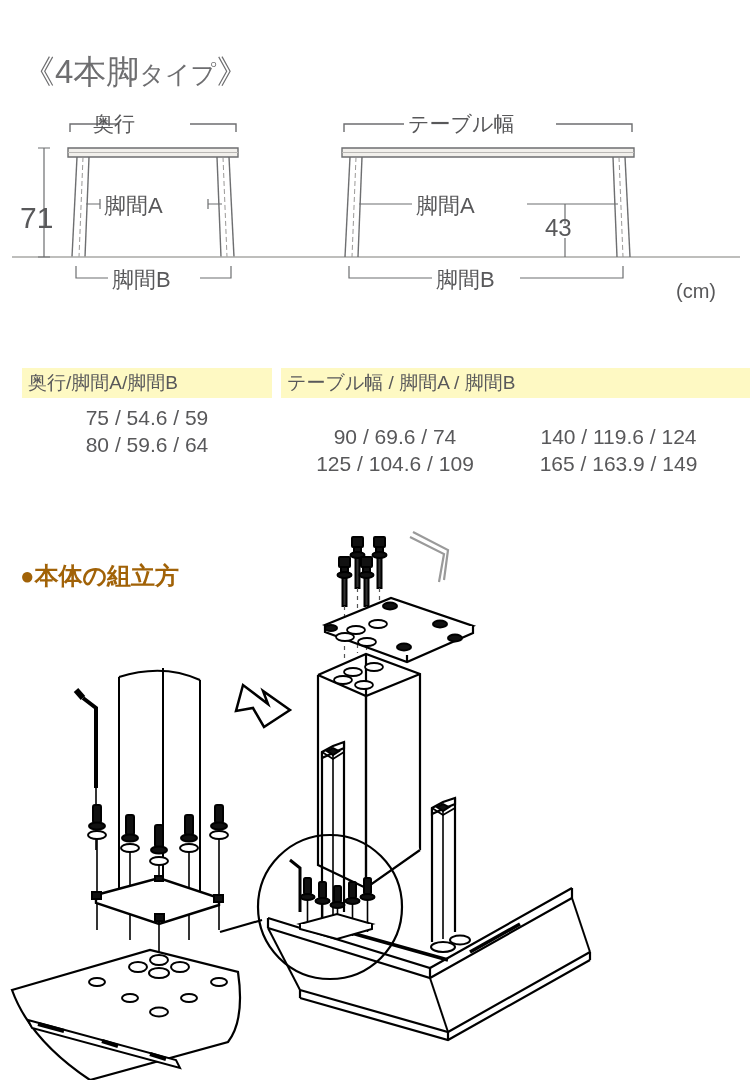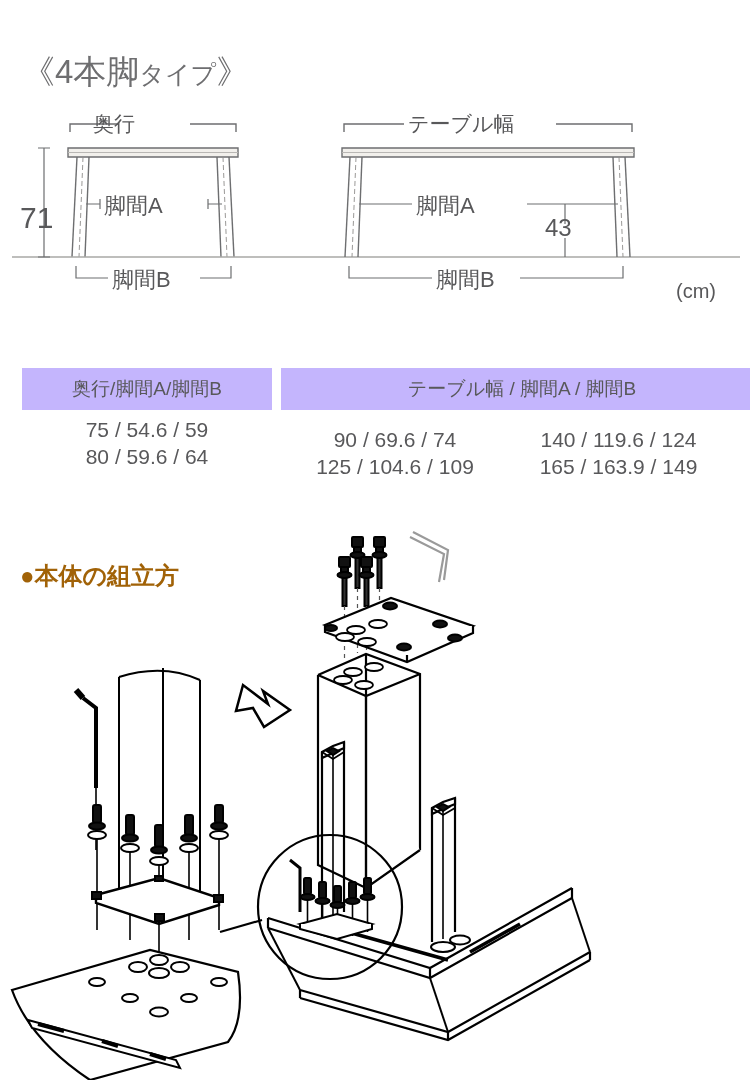--- a/index.html
+++ b/index.html
@@ -18,33 +18,33 @@
   #type-title .small{font-size:25px;}
 
   
   #spec-diagram{left:0;top:100px;width:600px;height:250px;}
   #spec-diagram svg{display:block;}
 
   
   #tables{left:0;top:368px;width:750px;height:140px;}
   .tbl{position:absolute;}
   .tbl-head{
-    background:#c4b5fd;color:#58585a;font-size:19px;line-height:26px;
-    text-align:center;white-space:nowrap;padding:8px 6px;box-sizing:border-box;
+    background:#fef9c3;color:#58585a;font-size:19px;line-height:26px;
+    white-space:nowrap;padding:2px 6px;box-sizing:border-box;
   }
   .tbl-rows{font-size:21px;line-height:27px;color:#58585a;}
   .tbl-row{white-space:nowrap;}
 
   #table-depth{left:22px;top:0;width:250px;}
   #table-depth .tbl-head{width:250px;}
   #table-depth .tbl-rows{text-align:center;padding-top:6px;}
 
   #table-width{left:281px;top:0;width:447px;}
   #table-width .tbl-head{width:482px;}
-  #table-width .tbl-rows{padding-top:16px;}
+  #table-width .tbl-rows{padding-top:16px;margin-top:9px;}
   .wrow{display:flex;}
   .wrow>div{white-space:nowrap;}
   .wcol-a{width:228px;text-align:center;}
   .wcol-b{width:219px;text-align:center;}
 
   
   #assembly-heading{
     left:20px;top:560px;font-size:24px;font-weight:bold;color:#a16207;
     white-space:nowrap;letter-spacing:0px;
   }

